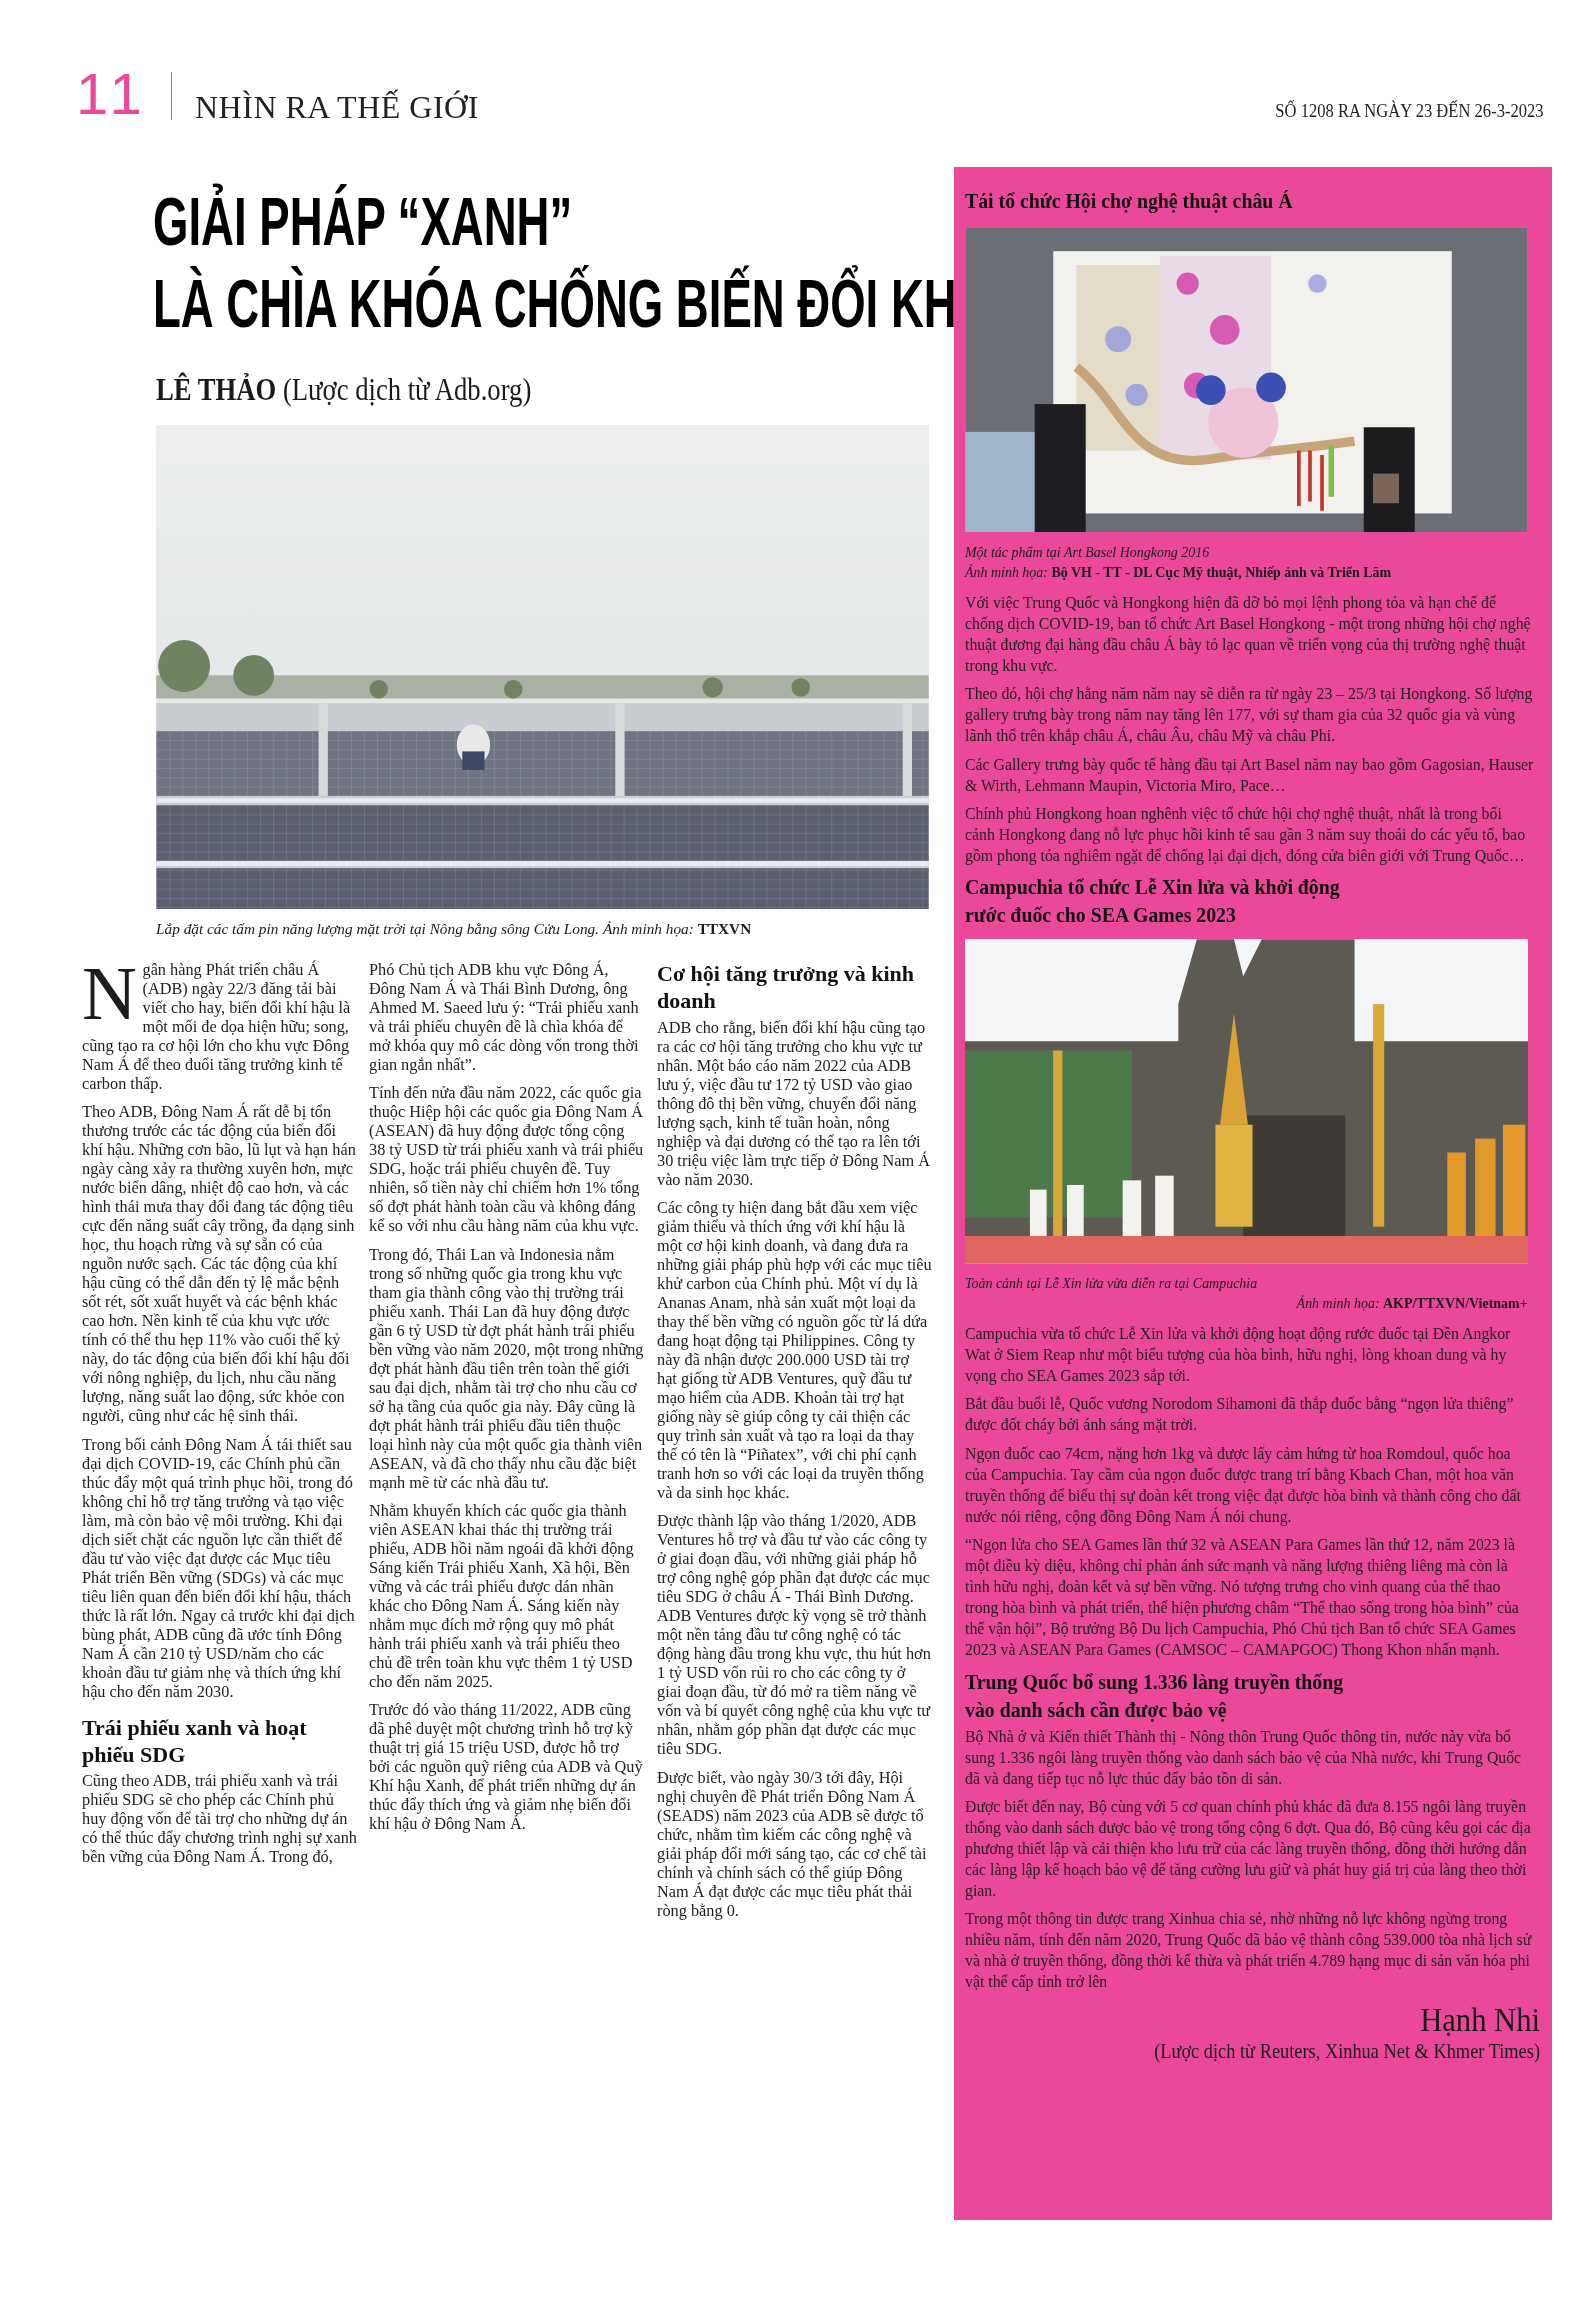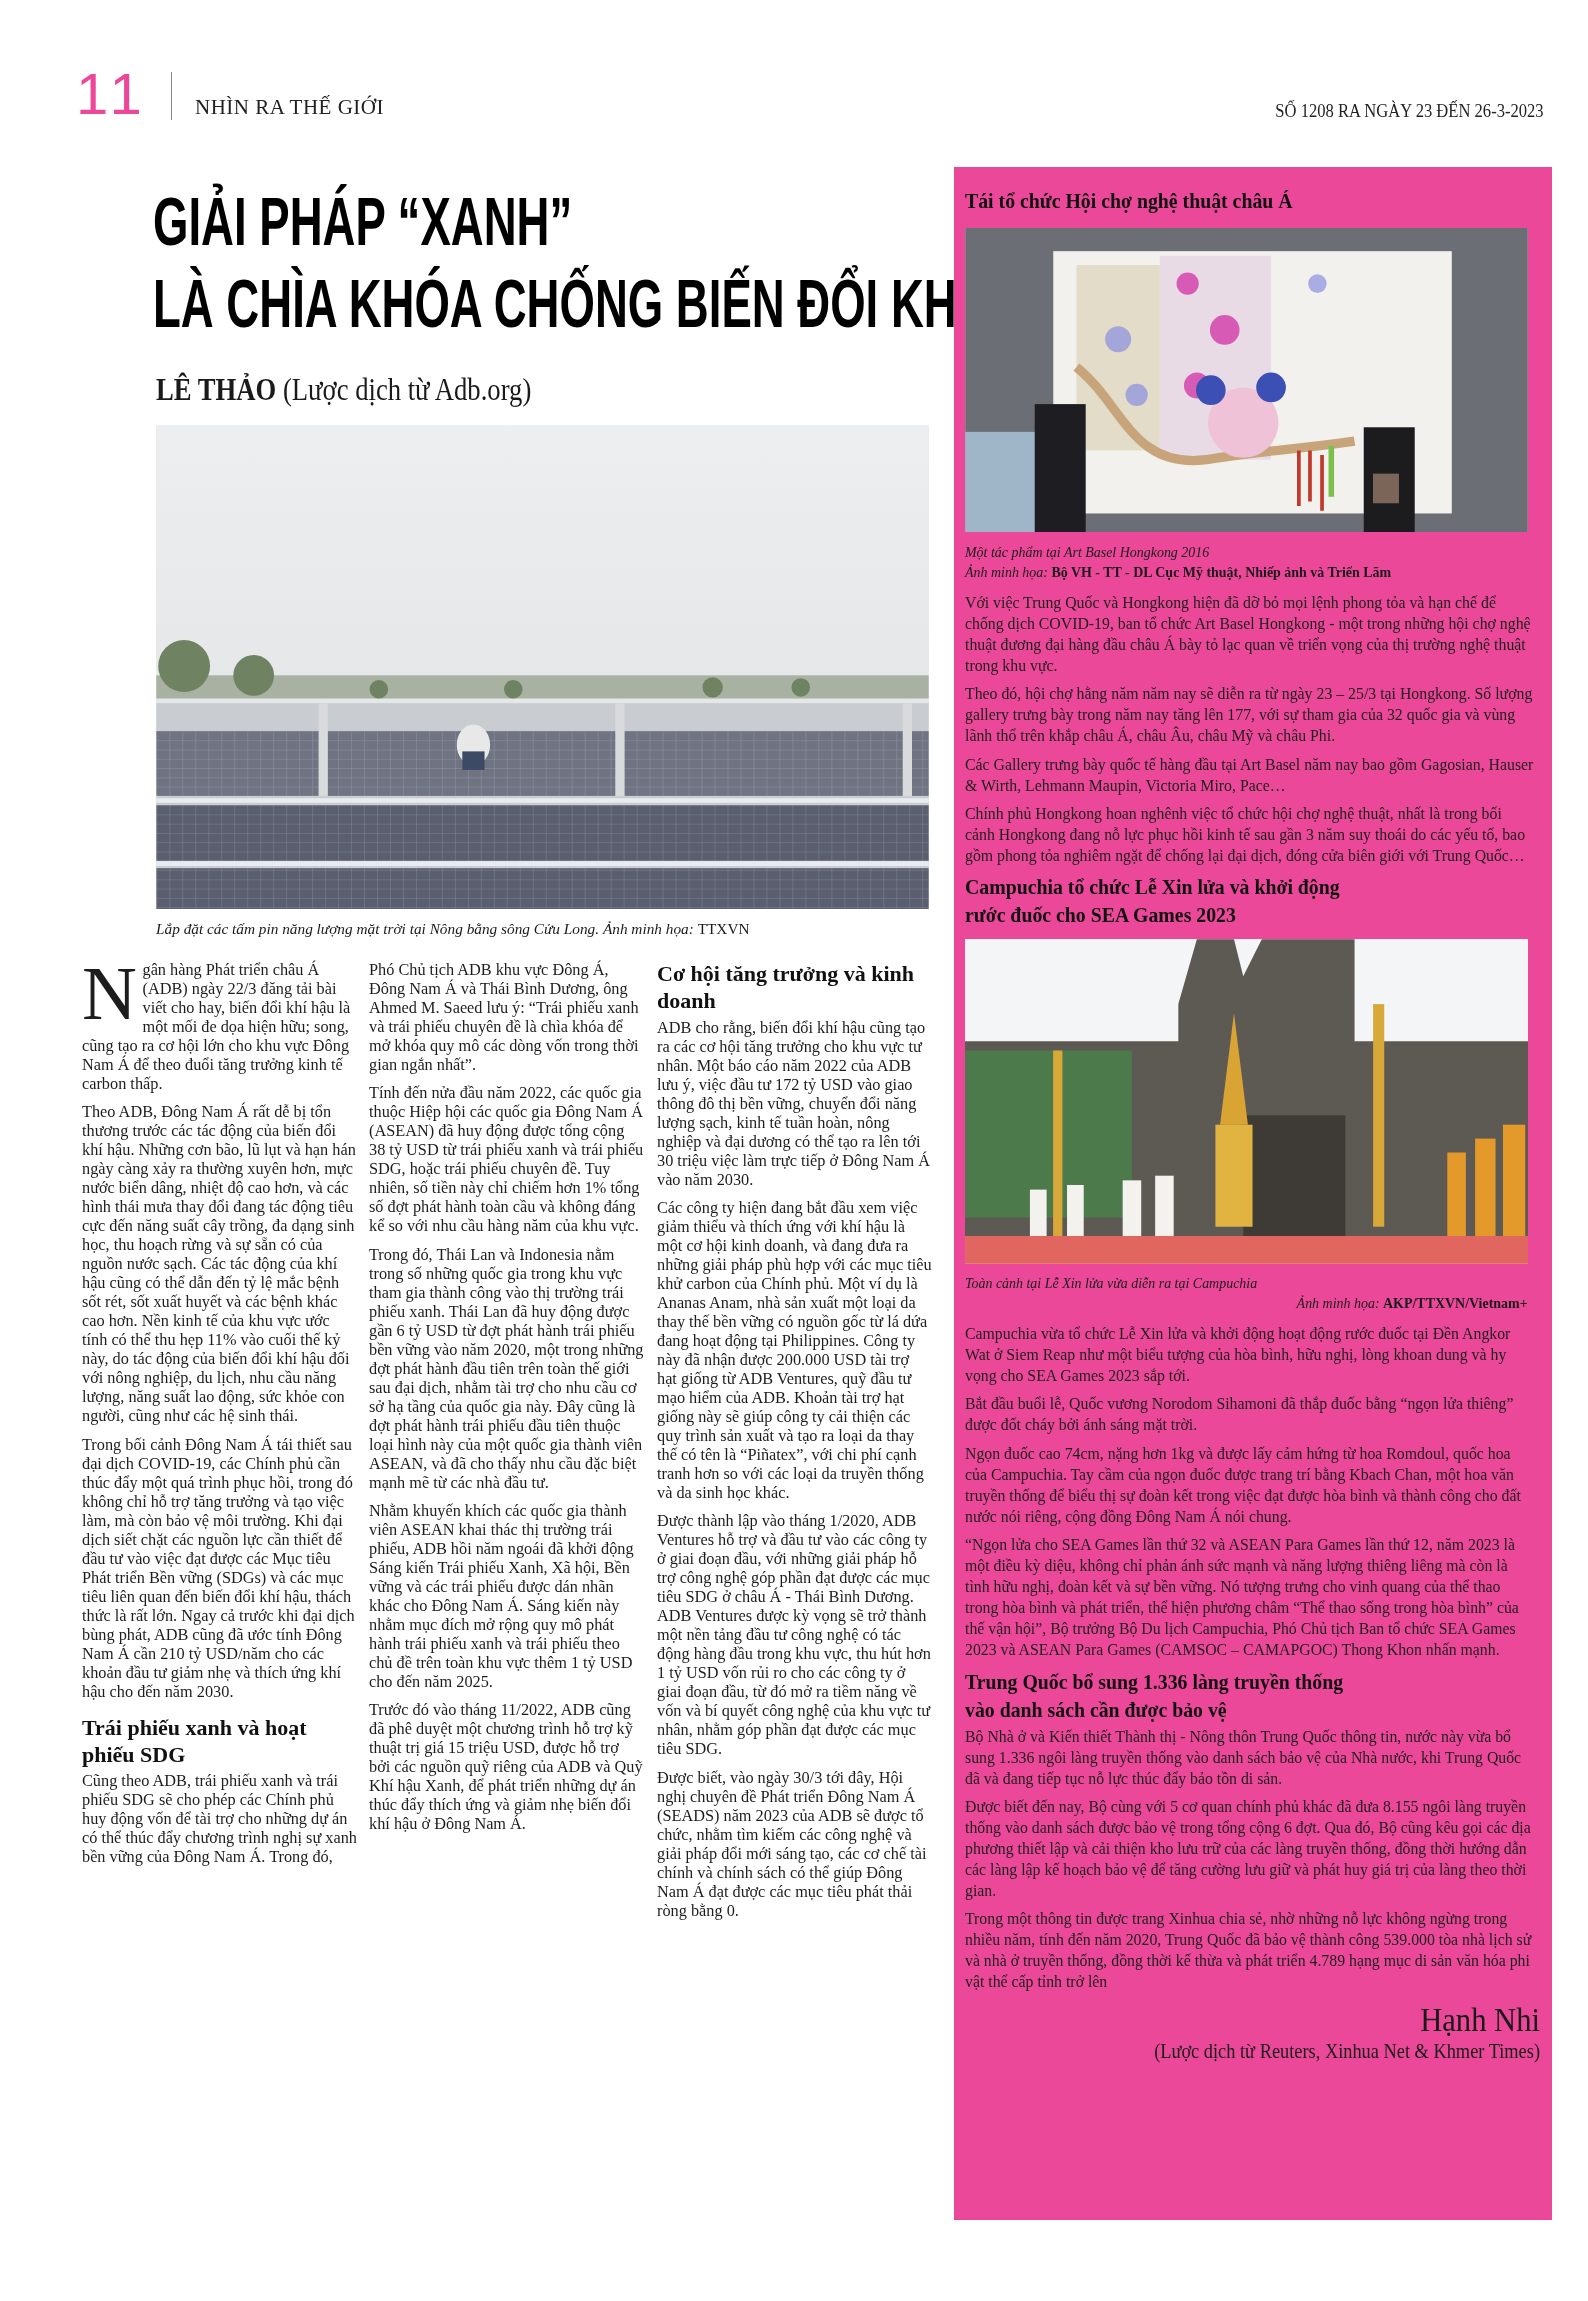--- a/index.html
+++ b/index.html
@@ -2,33 +2,33 @@
 <html style="font-size:15px"><head>
 <meta charset="utf-8">
 <style>
   * { box-sizing: border-box; margin: 0; padding: 0; }
   html, body { width: 1589px; height: 2301px; background: #ffffff; }
   body { position: relative; font-family: "Liberation Serif", serif; color: #1a1a1a; overflow: hidden; }
 
   
   .page-num { position: absolute; left: 76px; top: 65px; font-family: "Liberation Sans", sans-serif; font-weight: normal; font-size: 58px; letter-spacing: 5.6px; line-height: 58px; color: #ec4899; }
   .page-sep { position: absolute; left: 171px; top: 72px; width: 0.9px; height: 48px; background: #888; }
-  .section-name { position: absolute; left: 195px; top: 91px; font-family: "Liberation Serif", serif; font-size: 21px; line-height: 32px; color: #222; letter-spacing: 0.5px; }
+  .section-name { position: absolute; left: 195px; top: 91px; font-family: "Liberation Serif", serif; font-size: 32px; line-height: 32px; color: #222; letter-spacing: 0.5px; }
   .issue-info { position: absolute; right: 45px; top: 100px; font-family: "Liberation Serif", serif; font-size: 19.5px; line-height: 22px; color: #222; transform: scaleX(0.85); transform-origin: right center; }
 
   
   .headline { position: absolute; left: 153px; top: 181px; width: 788px; font-family: "Liberation Sans", sans-serif; font-weight: bold; font-size: 69px; line-height: 82px; color: #000; transform: scaleX(0.66); transform-origin: left top; white-space: nowrap; }
   .headline div { width: 1206px; }
   .byline { position: absolute; left: 156px; top: 371px; font-size: 31px; line-height: 37px; white-space: nowrap; transform: scaleX(0.86); transform-origin: left top; }
   .byline .author { font-weight: bold; }
 
   
   .main-photo { position: absolute; left: 156px; top: 425px; width: 773px; height: 484px; overflow: hidden; background: #e7e8ea; }
   .main-caption { position: absolute; left: 156px; top: 920px; width: 798px; font-style: italic; font-size: 15.3px; line-height: 18.6px; white-space: nowrap; }
-  .main-caption .credit { font-style: normal; font-weight: normal; }
+  .main-caption .credit { font-style: normal; font-weight: bold; }
 
   
   .col { position: absolute; top: 960px; width: 275px; font-size: 16.3px; line-height: 19px; color: #1d1d1d; }
   .col p { margin-bottom: 9.3px; }
   .col1 { left: 82px; }
   .col2 { left: 369px; }
   .col3 { left: 657px; }
   .dropcap { float: left; font-size: 76px; line-height: 59px; margin: 3.7px 5.6px 0 0; font-weight: normal; }
   .subhead { font-weight: bold; font-size: 22px; line-height: 27px; margin: 13px 0 3.7px; color: #111; }
   .col3 .subhead { margin-top: 0; }

